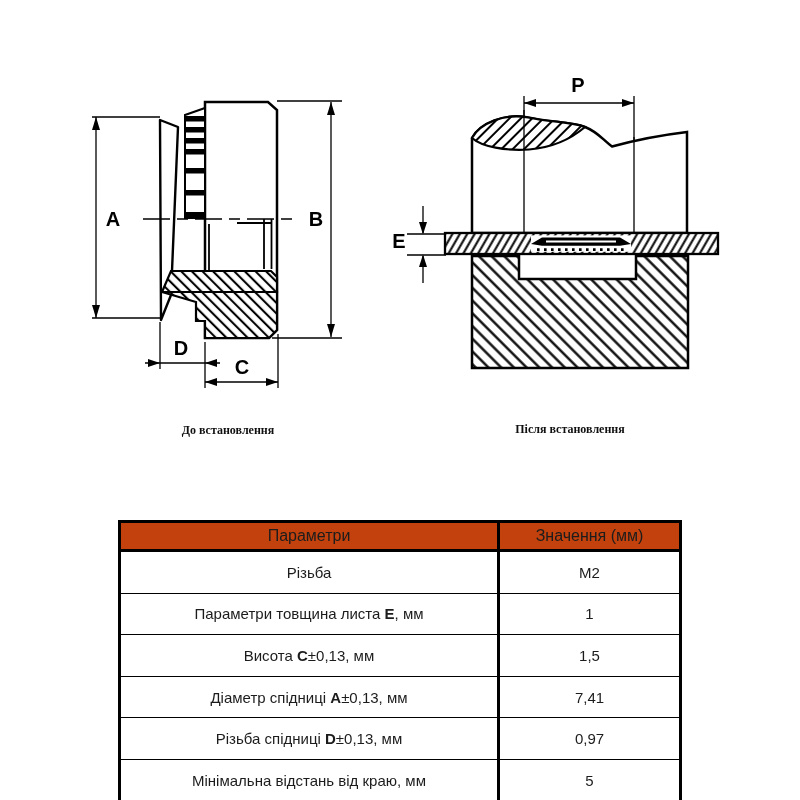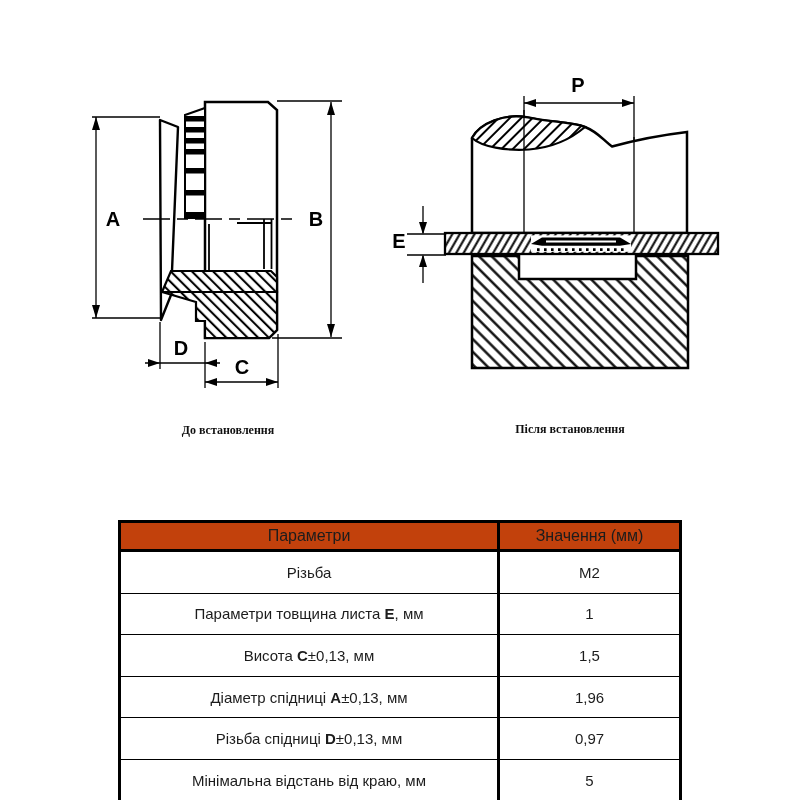--- a/index.html
+++ b/index.html
@@ -183,21 +183,21 @@
     <tr>
       <td><span>Параметри товщина листа </span><span class="bl">Е</span><span>, мм</span></td>
       <td class="val">1</td>
     </tr>
     <tr>
       <td><span>Висота </span><span class="bl">С</span><span>±0,13, мм</span></td>
       <td class="val">1,5</td>
     </tr>
     <tr>
       <td><span>Діаметр спідниці </span><span class="bl">А</span><span>±0,13, мм</span></td>
-      <td class="val">1,96</td>
+      <td class="val">7,41</td>
     </tr>
     <tr>
       <td><span>Різьба спідниці </span><span class="bl">D</span><span>±0,13, мм</span></td>
       <td class="val">0,97</td>
     </tr>
     <tr>
       <td><span>Мінімальна відстань від краю, мм</span><span class="bl"></span><span></span></td>
       <td class="val">5</td>
     </tr>
   </tbody>

